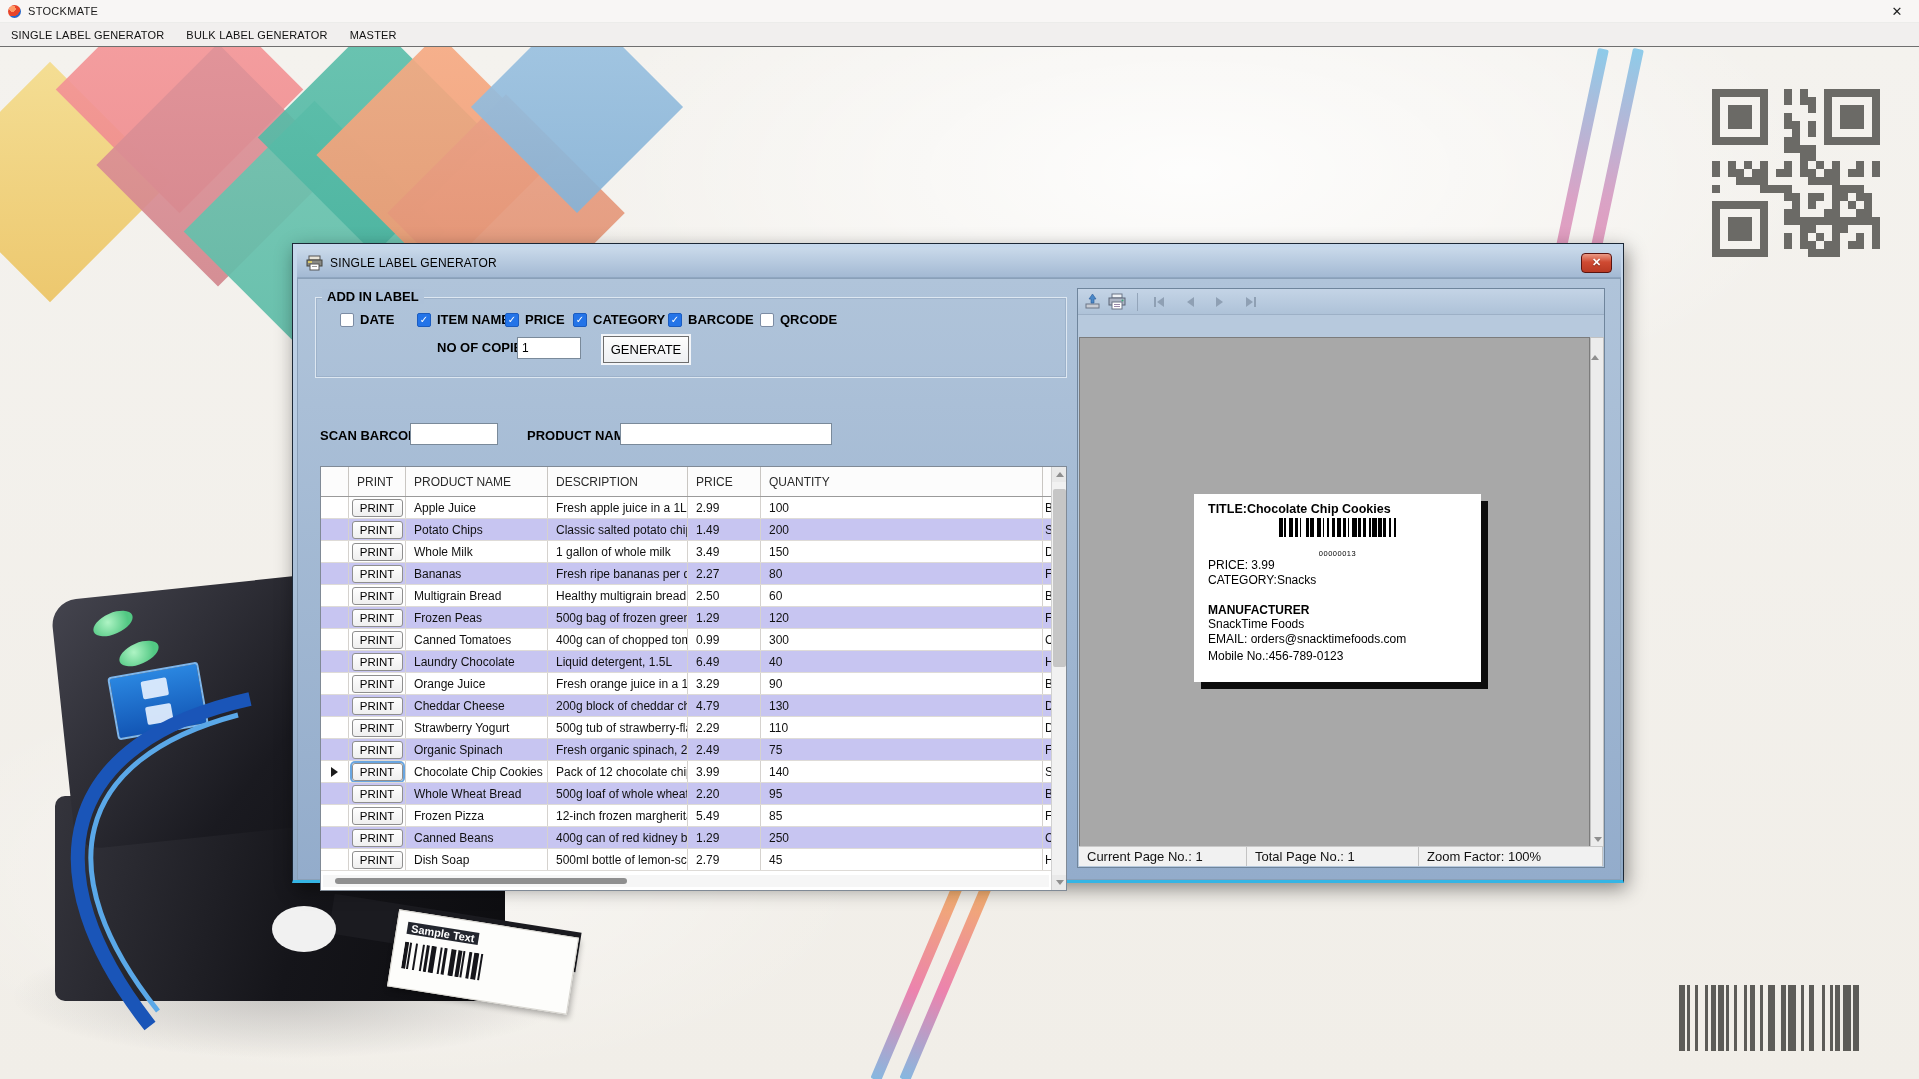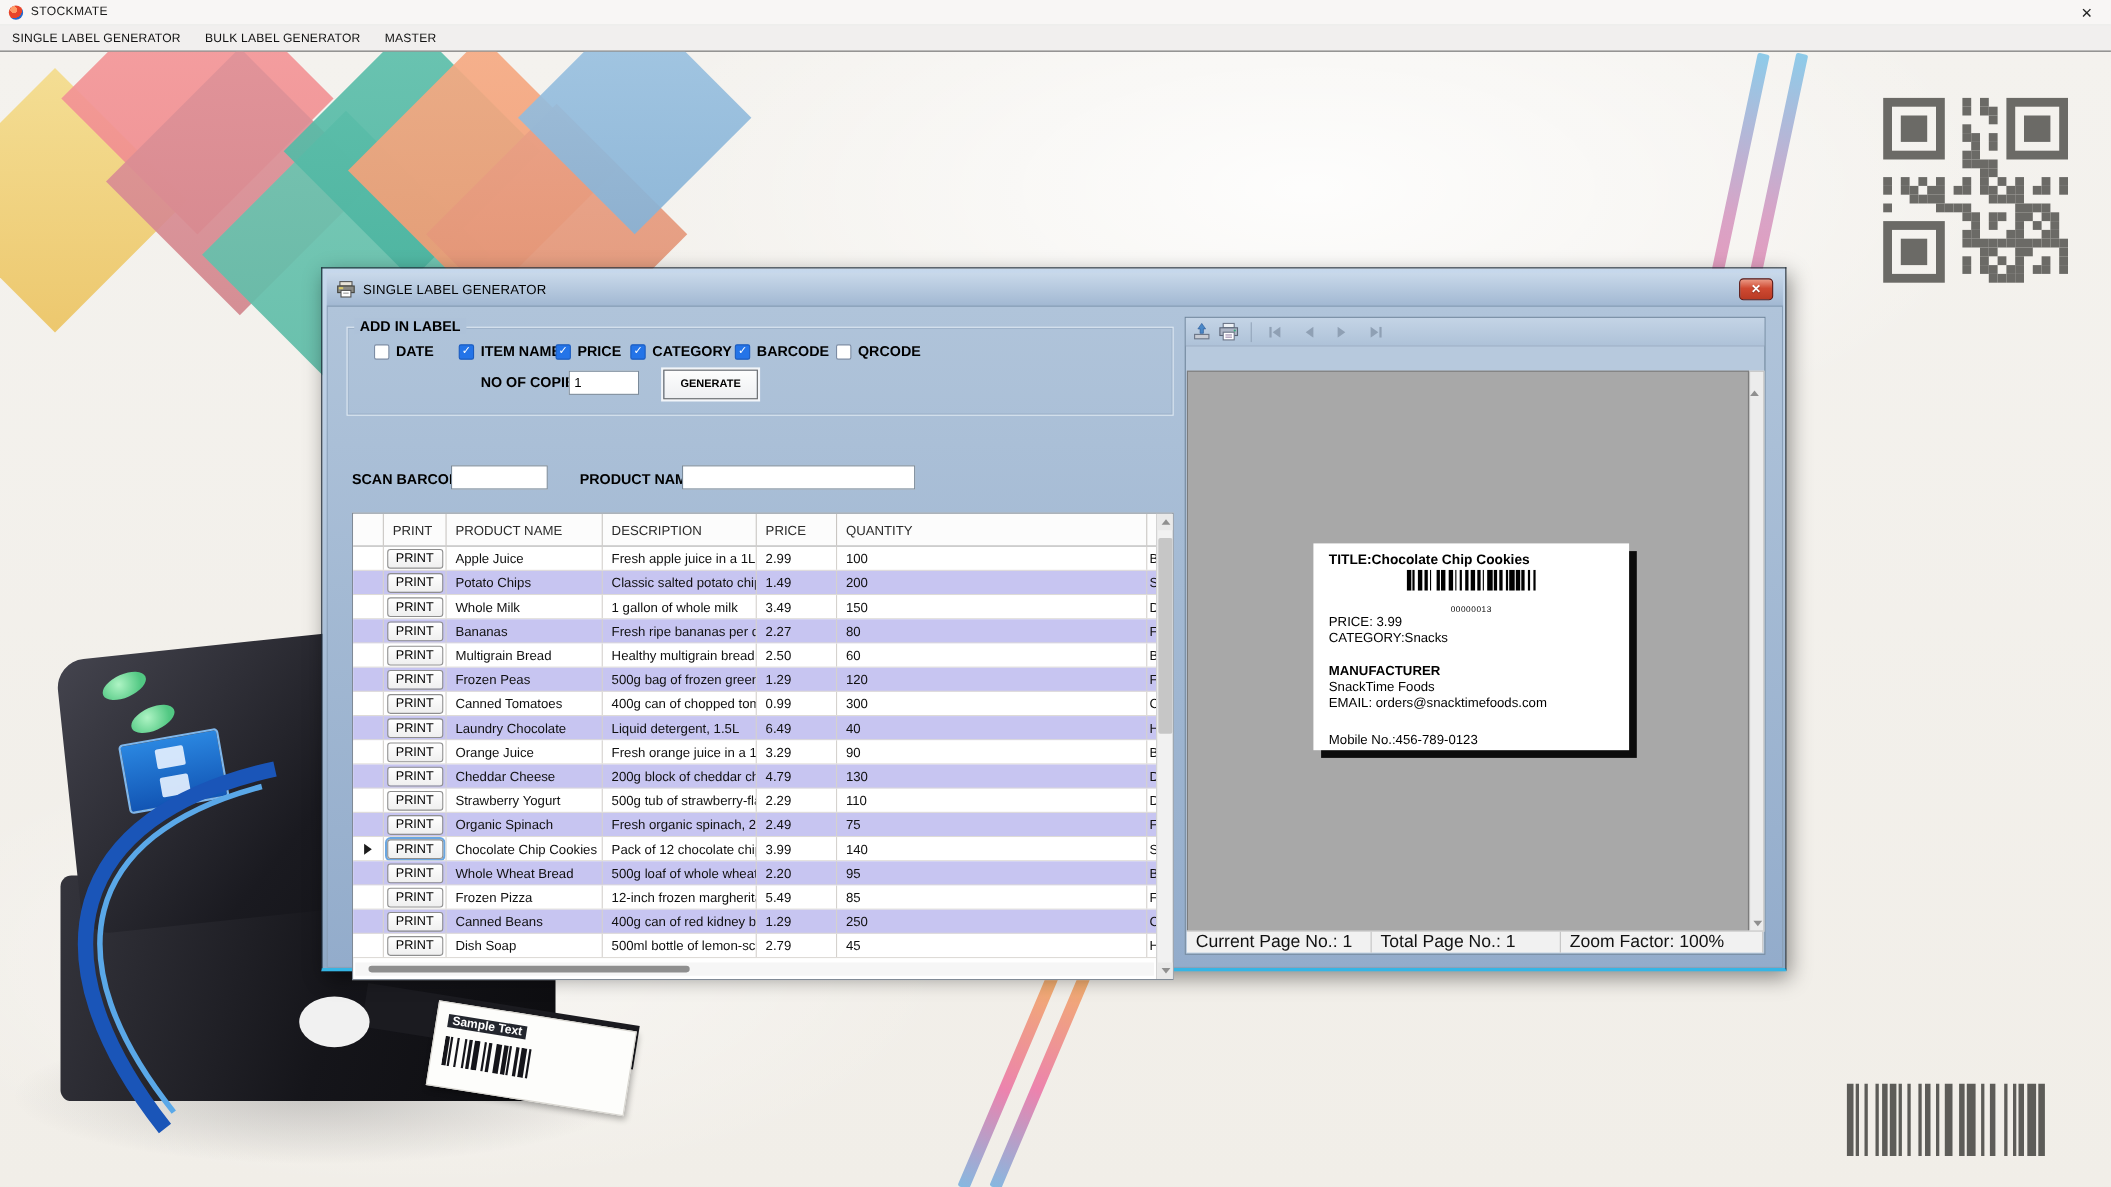--- a/index.html
+++ b/index.html
@@ -96,21 +96,21 @@
     font-size:10px;line-height:12px;text-align:center;color:#fff}
   .cb.checked .box{background:var(--check-blue);border-color:#1b5cc0}
   .cb-label{font-size:13px;font-weight:bold;color:#000}
   .cb:nth-of-type(1){left:24px}.cb:nth-of-type(2){left:101px}.cb:nth-of-type(3){left:189px}
   .cb:nth-of-type(4){left:257px}.cb:nth-of-type(5){left:352px}.cb:nth-of-type(6){left:444px}
   .copies-label{position:absolute;left:121px;top:42px;font-size:13px;font-weight:bold}
   .copies-input{position:absolute;left:201px;top:39px;width:64px;height:22px;border:1px solid #7a8a9a;
     background:#fff;font-size:12px;padding:0 4px;font-family:inherit}
   .generate-btn{position:absolute;left:287px;top:38px;width:86px;height:27px;border:1px solid #6d6d6d;
     box-shadow:0 0 0 2px #f2f5f9;background:linear-gradient(#fdfdfd,#eef0f2);
-    font-size:10px;font-weight:bold;font-family:inherit;color:#000}
+    font-size:13px;font-weight:normal;font-family:inherit;color:#000}
 
   .scan-label{position:absolute;left:22px;top:149px;font-size:13px;font-weight:bold}
   .scan-input{position:absolute;left:112px;top:144px;width:88px;height:22px;border:1px solid #7a8a9a;background:#fff;font-family:inherit;font-size:12px;padding:0 4px}
   .pname-label{position:absolute;left:229px;top:149px;font-size:13px;font-weight:bold}
   .pname-input{position:absolute;left:322px;top:144px;width:212px;height:22px;border:1px solid #7a8a9a;background:#fff;font-family:inherit;font-size:12px;padding:0 4px}
 
   
   .grid{position:absolute;left:22px;top:187px;width:747px;height:425px;background:#fff;
     border:1px solid #808a96;overflow:hidden}
   .ghead{display:flex;height:30px;background:#fcfcfc;border-bottom:1px solid #9a9a9a;width:731px}
@@ -156,24 +156,24 @@
   .rvscroll{position:absolute;right:0px;top:48px;width:14px;height:510px;background:#ececec;border:1px solid #c2c2c2}
   .rvscroll .tri-up{margin:4px auto}.rvscroll .tri-dn{position:absolute;bottom:4px;left:3px}
 
   .page-label{position:absolute;left:114px;top:156px;width:287px;height:188px;background:#fff;
     box-shadow:7px 7px 0 0 #0c0c0c;padding:8px 14px;color:#000}
   .pl-title{font-size:12.5px;font-weight:bold}
   .pl-bc{width:136px;height:19px;color:#000;margin:2px auto 0}
   .pl-num{text-align:center;font-size:7.5px;letter-spacing:.5px;margin-top:12px}
   .pl-line{font-size:12px;line-height:15px}
   .pl-manu{font-size:12px;font-weight:bold;margin-top:15px}
-  .pl-mobile{margin-top:18px}
+  .pl-mobile{margin-top:2px}
 
   .rstatus{position:absolute;left:1px;bottom:1px;width:524px;height:20px;background:#f1f1f1;
-    border-top:1px solid #c9c9c9;display:flex;font-size:16px;color:#111}
+    border-top:1px solid #c9c9c9;display:flex;font-size:13px;color:#111}
   .rstatus .sc{display:flex;align-items:center;padding:0 8px;border-right:1px solid #c3c3c3;height:100%}
   .sc1{width:168px}.sc2{width:172px}.sc3{flex:1;border-right:none}
 </style>
 </head>
 <body>
 
 <div class="titlebar">
   <span class="app-icon"></span>
   <span class="app-title">STOCKMATE</span>
   <span class="app-close">✕</span>

